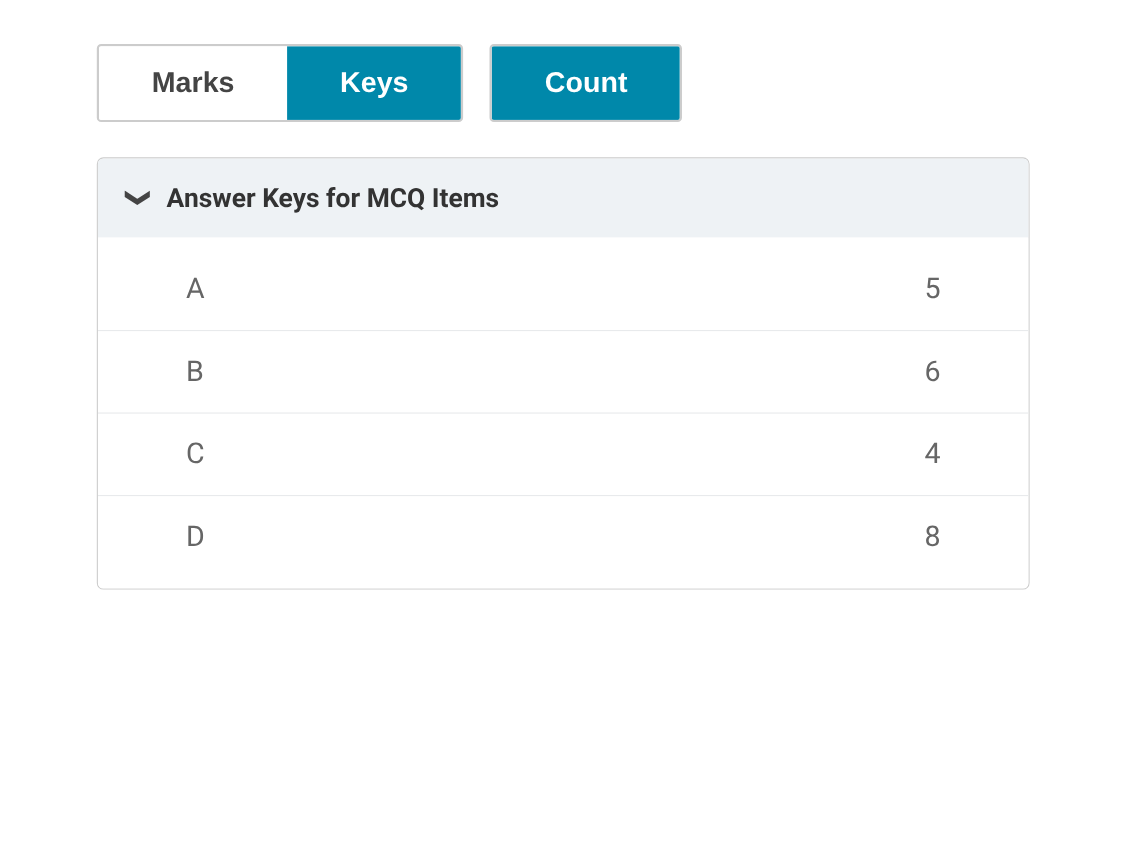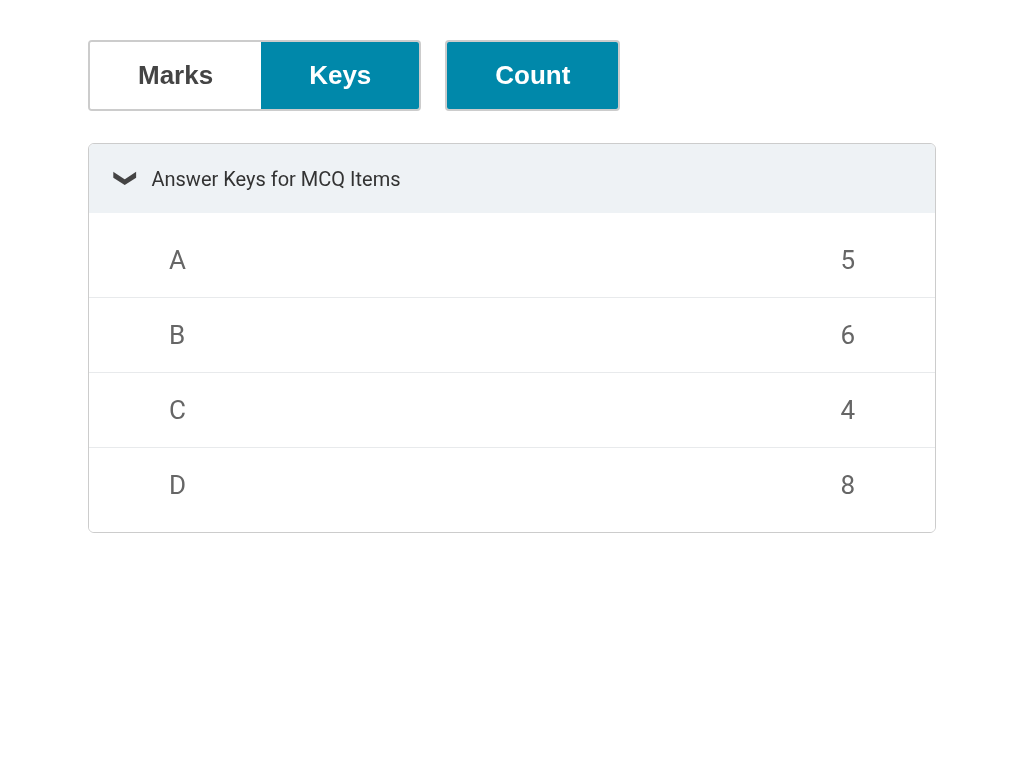--- a/index.html
+++ b/index.html
@@ -71,22 +71,22 @@
       gap: 16px;
     }
 
     .chevron-icon {
       font-size: 22px;
       color: #444444;
       font-weight: bold;
     }
 
     .section-title {
-      font-size: 20px;
-      font-weight: 400;
+      font-size: 24px;
+      font-weight: 700;
       color: #333333;
     }
 
     .section-body {
       background-color: #ffffff;
       padding: 10px 0;
     }
 
     .data-row {
       display: flex;

